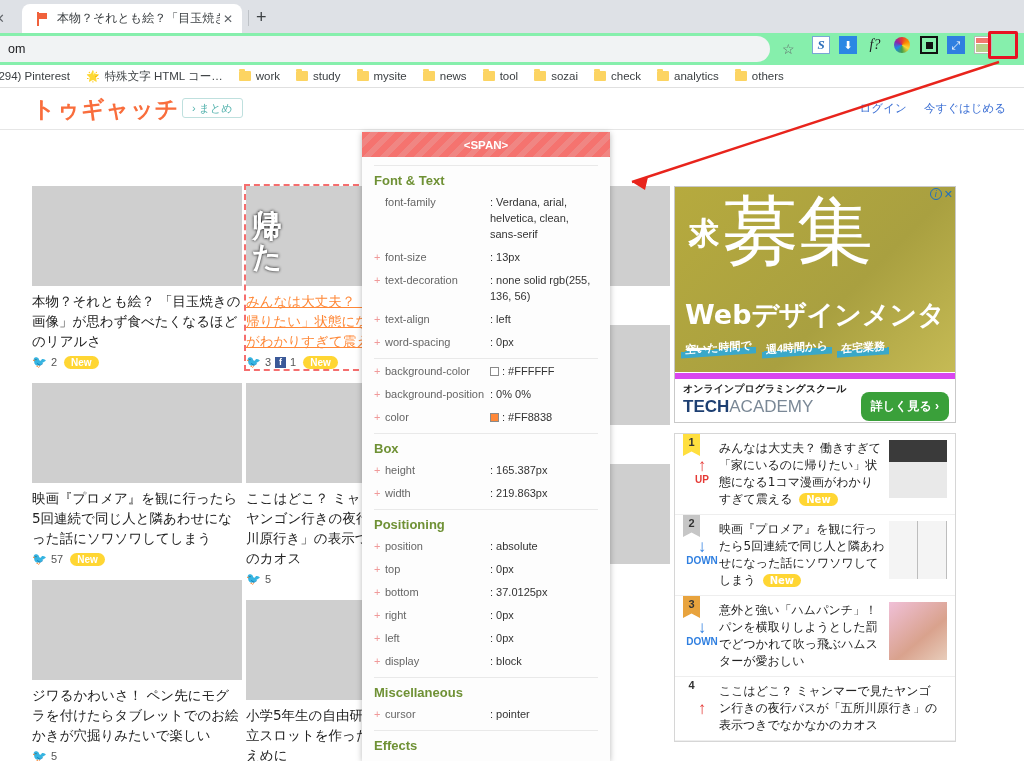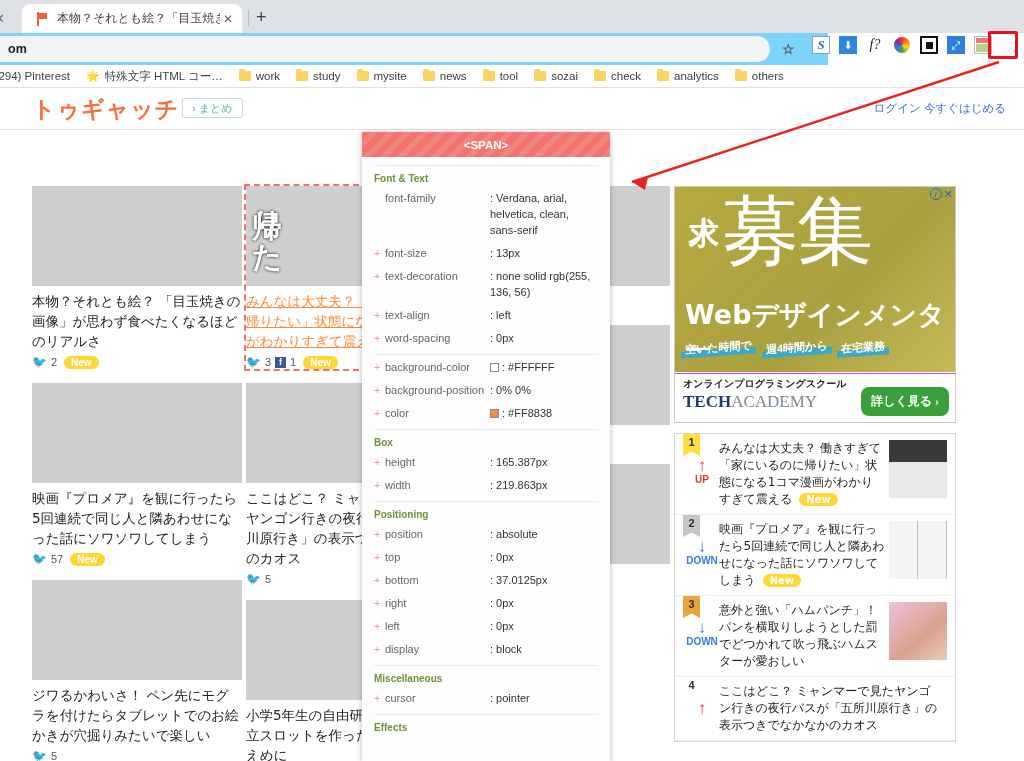--- a/index.html
+++ b/index.html
@@ -33,23 +33,22 @@
   .tab-favicon .flag { position:absolute; left:5px; top:2px; width:8px; height:6px; background:#f0613c; }
   .tab-title {
     font-size:12px; color:#3c4043; white-space:nowrap; overflow:hidden;
     flex:1 1 auto; line-height:29px;
   }
   .tab-close { font-size:12px; color:#5f6368; margin:0 3px; }
   .tab-sep { position:absolute; left:248px; top:10px; width:1px; height:16px; background:#bdc1c6; }
   .tab-new { position:absolute; left:256px; top:7px; font-size:18px; color:#3c4043; line-height:20px; }
 
   .toolbar {
-    position:absolute; left:0; top:33px; width:828px; height:32px;
-    background:#7dd3fc;
-    font-weight:bold;
+    position:absolute; left:0; top:33px; width:1024px; height:32px;
+    background:#86efac;
   }
   .omnibox {
     position:absolute; left:-20px; top:3px; width:790px; height:26px;
     background:#f1f3f4; border-radius:13px;
     display:flex; align-items:center;
   }
   .omnibox-text {
     font-size:12.5px; color:#202124; padding-left:28px; line-height:26px;
   }
   .star-icon {
@@ -102,21 +101,21 @@
     position:absolute; left:32px; top:6px;
     font-family:"DejaVu Sans", sans-serif; font-weight:bold; font-size:23px;
     color:#f96d3c; letter-spacing:1px;
   }
   .matome-btn {
     position:absolute; left:182px; top:10px; height:20px; padding:0 9px;
     border:1px solid #bfe0de; border-radius:3px; color:#55b3ae;
     font-size:11px; line-height:18px; background:#fff;
   }
   .hdr-links { position:absolute; right:18px; top:13px; font-size:11.5px; color:#3b6fd4; }
-  .hdr-links span { }
+  .hdr-links span { margin-left:14px; }
 
   .columns { position:relative; padding:12px 0 0 0; }
 
   .card-col { position:absolute; top:56px; }
   .col1 { left:32px; width:210px; }
   .col2 { left:246px; width:210px; }
   .col3 { left:460px; width:210px; }
 
   .card { margin-bottom:14px; background:#fff; }
   .card .thumb { width:100%; height:100px; background:#cfcfcf; position:relative; overflow:hidden; }
@@ -174,22 +173,21 @@
     font-family:"DejaVu Sans", sans-serif; font-size:27px;
   }
   .ad-ribbons { position:absolute; left:6px; top:152px; width:270px; display:flex; gap:6px; }
   .ribbon {
     color:#fff; font-size:11px; font-weight:bold; padding:1px 4px;
     background:linear-gradient(180deg,transparent 60%, #3aa8c9 60%);
     transform:skewY(-4deg);
   }
   .ad-foot {
     position:absolute; left:0; top:186px; width:282px; height:50px; background:#fff;
-    border-top:1px solid #d946ef;
-    font-family:Liberation Serif, serif;
+    border-top:6px solid #d946ef;
   }
   .ad-foot .line1 { position:absolute; left:8px; top:3px; font-size:10px; color:#222; font-weight:bold; }
   .ad-foot .brand { position:absolute; left:8px; top:18px; font-size:17px; font-weight:bold; color:#1d3f72; }
   .ad-foot .brand em { font-style:normal; color:#7a8896; font-weight:normal; }
   .ad-foot .cta {
     position:absolute; right:8px; top:13px; background:#3aa03a; color:#fff;
     font-size:12px; font-weight:bold; padding:6px 10px; border-radius:8px;
   }
   .ad-ctl { position:absolute; right:2px; top:1px; display:flex; gap:2px; font-size:11px; z-index:3; }
   .ad-ctl .i { color:#1f6fbf; border:1px solid #1f6fbf; border-radius:50%; width:12px; height:12px;
@@ -227,21 +225,21 @@
     background:#fdfdfd; box-shadow:0 1px 6px rgba(0,0,0,.28); z-index:60; overflow:hidden;
   }
   .insp-head {
     height:25px; display:flex; align-items:center; justify-content:center;
     color:#fff; font-size:11.5px; font-weight:bold;
     background:repeating-linear-gradient(135deg,#f5736f 0 6px,#f08683 6px 12px);
   }
   .insp-body { padding:0 12px; }
   .insp-rule { height:1px; background:#e9e9e9; margin:8px 0 4px 0; }
   .sec-title {
-    color:#6f9135; font-size:10px; font-weight:bold; margin:7px 0 6px 0;
+    color:#6f9135; font-size:13px; font-weight:bold; margin:7px 0 6px 0;
     font-family:"Liberation Sans", sans-serif;
   }
   .prop { display:flex; font-size:11px; line-height:16px; margin-bottom:7px; color:#5a5a5a; }
   .prop .plus { color:#f09a9a; width:11px; flex:0 0 11px; font-size:11px; }
   .prop .pname { width:105px; flex:0 0 105px; color:#666; }
   .prop .pval { flex:1 1 auto; color:#333; }
   .prop .pval .sw {
     display:inline-block; width:9px; height:9px; border:1px solid #8a8a8a;
     vertical-align:-1px; margin-right:3px;
   }

